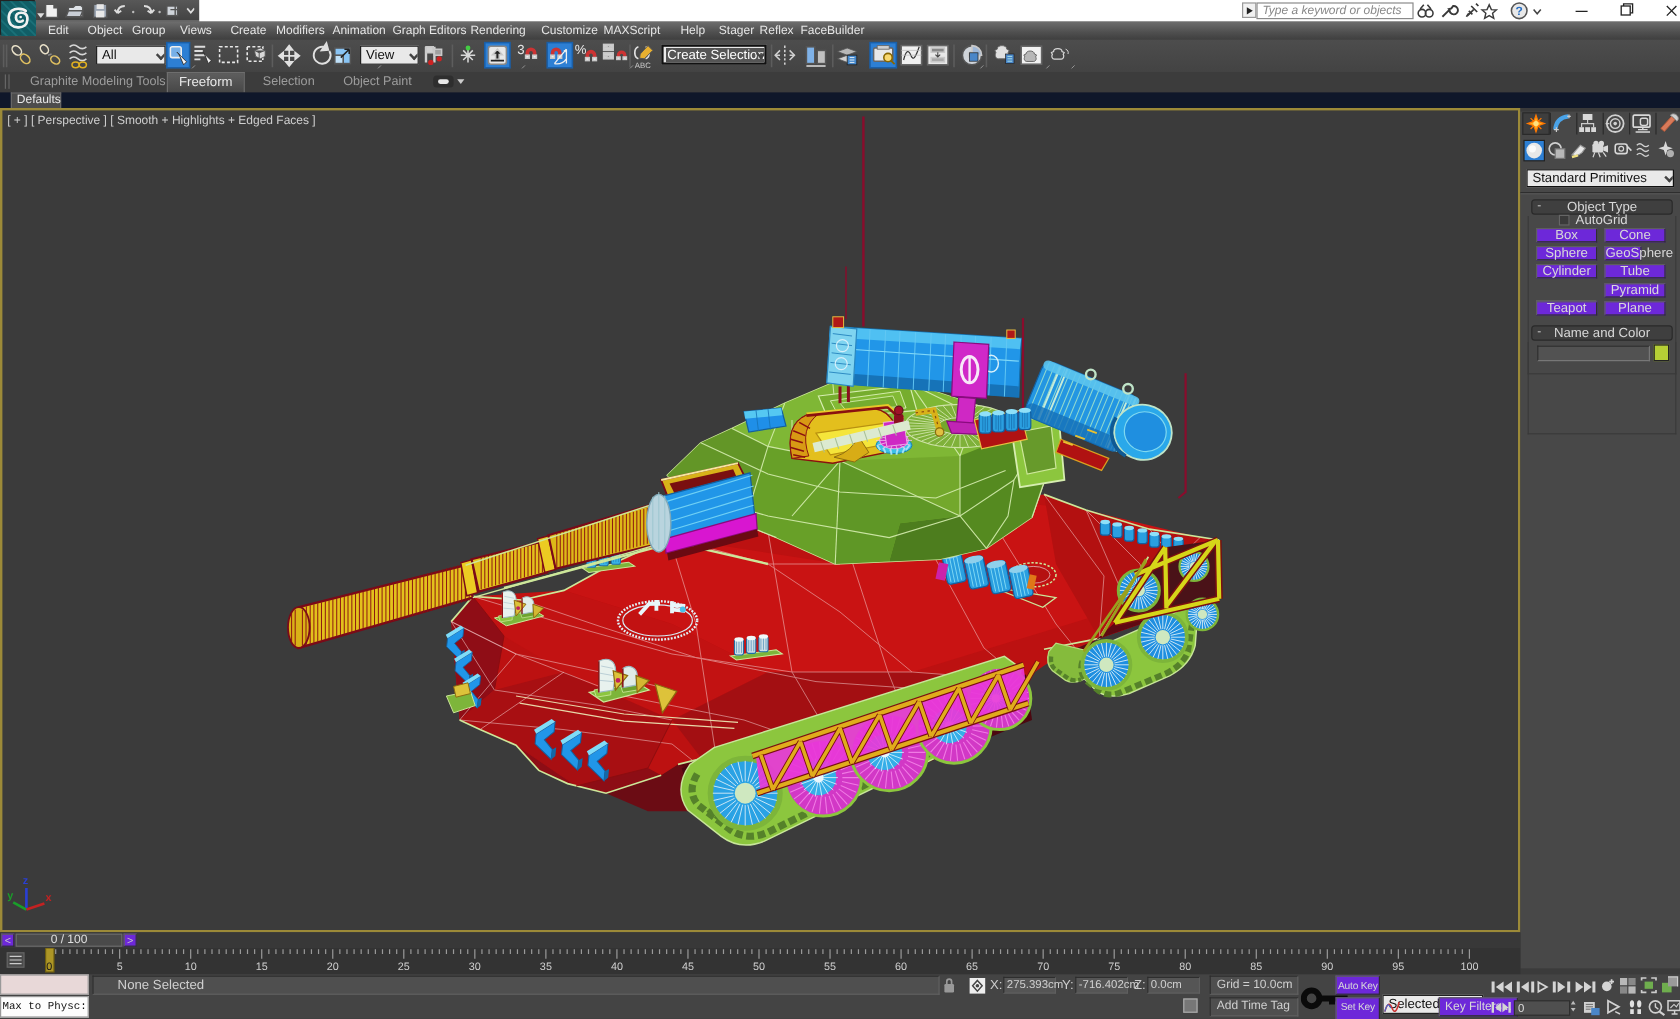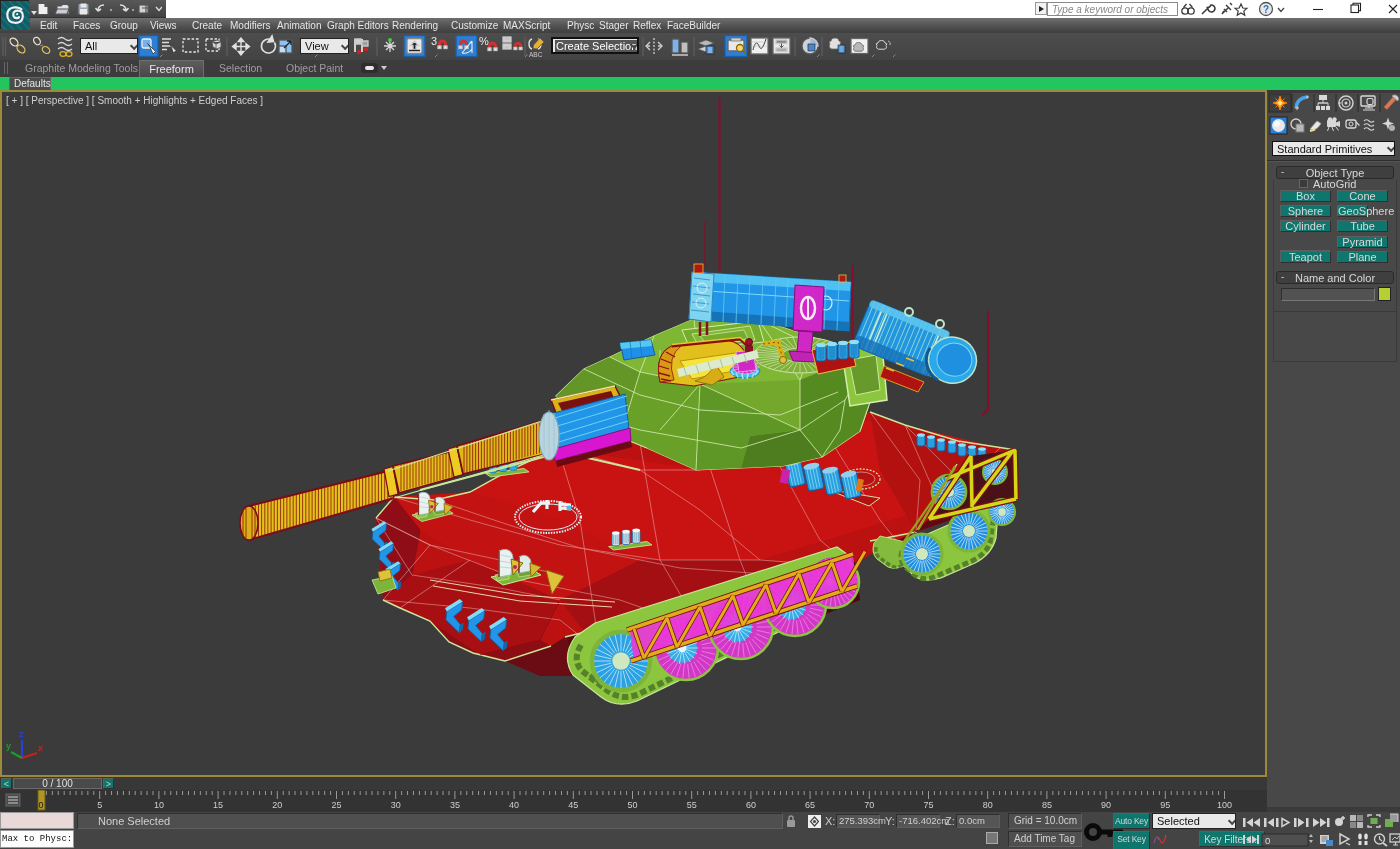--- a/index.html
+++ b/index.html
@@ -6,28 +6,28 @@
 html,body{width:1400px;height:849px;overflow:hidden;background:#3b3b3b;font-family:"Liberation Sans",sans-serif;}
 .abs{position:absolute}
 #titlebar{position:absolute;left:0;top:0;width:1400px;height:18px;background:#fff;}
 #qat{position:absolute;left:0;top:0;width:166px;height:18px;background:linear-gradient(#585858,#424242);border-bottom:1px solid #333}
 #logo{position:absolute;left:0;top:0;width:29px;height:29px;background:#13646c;z-index:5;border:1px solid #222}
 #menubar{position:absolute;left:0;top:18px;width:1400px;height:15px;background:linear-gradient(#6e6e6e,#4f4f4f 60%,#3f3f3f)}
 .menuitem{position:absolute;top:2px;color:#e6e6e6;font-size:10px;white-space:nowrap}
 #toolbar{position:absolute;left:0;top:33px;width:1400px;height:27px;background:linear-gradient(#4d4d4d,#434343)}
 #ribbon{position:absolute;left:0;top:60px;width:1400px;height:17px;background:#3c3c3c}
 .rtab{position:absolute;top:2px;color:#9d9d9d;font-size:10.5px}
-#defaultsrow{position:absolute;left:0;top:77px;width:1400px;height:13px;background:#22c55e}
+#defaultsrow{position:absolute;left:0;top:77px;width:1400px;height:13px;background:#0f172a}
 #viewport{position:absolute;left:0;top:90px;width:1267px;height:687px;background:#3b3b3b;border:2px solid #9c8a38}
 #cmdpanel{position:absolute;left:1267px;top:90px;width:133px;height:717px;background:#484848}
 #timeslider{position:absolute;left:0;top:777px;width:1267px;height:13px;background:#3f3f3f}
 #ruler{position:absolute;left:0;top:790px;width:1267px;height:22px;background:#333}
 #statusbar{position:absolute;left:0;top:812px;width:1400px;height:37px;background:#444}
 .field{position:absolute;background:#4f4f4f;border:1px solid #2e2e2e;border-bottom-color:#5f5f5f;border-right-color:#5f5f5f;color:#d0d0d0;font-size:11px}
-.btn{position:absolute;background:#0f766e;border:1px solid #5e5e5e;border-bottom-color:#2f2f2f;border-right-color:#2f2f2f;color:#d8d8d8;font-size:11px;text-align:center}
+.btn{position:absolute;background:#6d28d9;border:1px solid #5e5e5e;border-bottom-color:#2f2f2f;border-right-color:#2f2f2f;color:#d8d8d8;font-size:11px;text-align:center}
 .white-dd{position:absolute;background:#e9e9e9;border:1px solid #222;color:#111;font-size:11px;white-space:nowrap;overflow:hidden}
 .chev{position:absolute;right:2px;top:40%;width:6px;height:6px;border-right:2px solid #444;border-bottom:2px solid #444;transform:rotate(45deg) translateY(-50%)}
 </style>
 </head>
 <body>
 <div id="titlebar"></div>
 <div id="qat">
 <svg class="abs" style="left:36px;top:1px" width="126" height="16" viewBox="0 0 126 16">
 <g stroke="#e8e8e8" fill="none" stroke-width="1.2">
 <path d="M2 2.5 h7 l3 3 v8 h-10 z M9 2.5 v3 h3" fill="#f0f0f0" stroke="#555"></path>
@@ -75,31 +75,31 @@
 <svg class="abs" style="left:1305px;top:0" width="95px" height="18" viewBox="0 0 95 18">
 <g stroke="#222" stroke-width="1.1" fill="none">
 <path d="M8 9.5 h10"></path>
 <rect x="46" y="5" width="7.5" height="7.5"></rect>
       <path d="M48 5 v-1.8 h7.5 v7.5 h-1.8"></path>
 <path d="M84 5 l8 8 m0-8 l-8 8"></path>
 </g>
 </svg>
 <div id="menubar">
 <span class="menuitem" style="left:40px">Edit</span>
-<span class="menuitem" style="left:73px">Faces</span>
+<span class="menuitem" style="left:73px">Object</span>
 <span class="menuitem" style="left:110px">Group</span>
 <span class="menuitem" style="left:150px">Views</span>
 <span class="menuitem" style="left:192px">Create</span>
 <span class="menuitem" style="left:230px">Modifiers</span>
 <span class="menuitem" style="left:277px">Animation</span>
 <span class="menuitem" style="left:327px">Graph Editors</span>
 <span class="menuitem" style="left:392px">Rendering</span>
 <span class="menuitem" style="left:451px">Customize</span>
 <span class="menuitem" style="left:503px">MAXScript</span>
-<span class="menuitem" style="left:567px">Physc</span>
+<span class="menuitem" style="left:567px">Help</span>
 <span class="menuitem" style="left:599px">Stager</span>
 <span class="menuitem" style="left:633px">Reflex</span>
 <span class="menuitem" style="left:667px">FaceBuilder</span>
 </div>
 <div id="toolbar">
 <svg class="abs" style="left:0;top:0" width="910" height="27" viewBox="0 0 910 27">
 <g fill="none" stroke="#c9c9c9" stroke-width="1.3">
 <path d="M3 4 v19 M5.5 4 v19" stroke="#5d5d5d"></path>
 <g stroke="#e8e0c8">
           <ellipse cx="14" cy="9" rx="4.5" ry="3.2" transform="rotate(45 14 9)"></ellipse>
@@ -1033,21 +1033,21 @@
 <div class="field" style="left:956px;top:2px;width:44px;height:14px;padding:0 0 0 2px;font-size:9.5px;background:#555">0.0cm</div>
 <div class="field" style="left:1008px;top:1px;width:74px;height:16px;padding:1px 0 0 5px;font-size:10px">Grid = 10.0cm</div>
 <div class="field" style="left:1008px;top:19px;width:74px;height:16px;padding:1px 0 0 5px;font-size:10px">Add Time Tag</div>
 <div class="abs" style="left:986px;top:20px;width:12px;height:12px;background:#777;border:1px solid #aaa"></div>
 <svg class="abs" style="left:1084px;top:7px" width="42" height="26" viewBox="0 0 42 26">
       <circle cx="9" cy="13" r="6.5" fill="none" stroke="#0a0a0a" stroke-width="5"></circle>
       <path d="M15 13 h24 m-7 0 v7 m-6-7 v5" stroke="#0a0a0a" stroke-width="5" fill="none"></path>
     </svg>
 <div class="btn" style="left:1113px;top:1px;width:37px;height:16px;line-height:15px;font-size:8.5px;letter-spacing:-0.2px">Auto Key</div>
 <div class="btn" style="left:1113px;top:19px;width:37px;height:32px;line-height:15px;font-size:8.5px;letter-spacing:-0.2px">Set Key</div>
-<div class="white-dd" style="left:1152px;top:1px;width:84px;height:16px;padding:1px 0 0 4px">Selected<span class="chev"></span></div>
+<div class="white-dd" style="left:1152px;top:17px;width:84px;height:16px;padding:1px 0 0 4px">Selected<span class="chev"></span></div>
 <svg class="abs" style="left:1152px;top:20px" width="16" height="14" viewBox="0 0 16 14">
       <path d="M2 11 c2-7 4-8 6-3 s4 3 6-5" stroke="#cc3333" stroke-width="1.3" fill="none"></path>
       <path d="M2 11 c2-7 3-7 5-3" stroke="#4466cc" stroke-width="1" fill="none"></path>
     </svg>
 <div class="btn" style="left:1199px;top:19px;width:66px;height:16px;line-height:15px;font-size:10px">Key Filters...</div>
 <svg class="abs" style="left:1240px;top:0" width="160" height="37" viewBox="0 0 160 37">
 <g fill="#d4d4d4" stroke="none">
 <path d="M3 6 h2.5 v9 h-2.5 z M13 6 v9 l-6.5-4.5 z M20 6 v9 l-6.5-4.5 z"></path>
 <path d="M24 6 h2.5 v9 h-2.5 z M34 6 v9 l-6.5-4.5 z M36 6 h2.5 v9 h-2.5 z"></path>
 <path d="M42 6.5 l7 4 -7 4 z" fill="none" stroke="#d4d4d4" stroke-width="1.5"></path>

